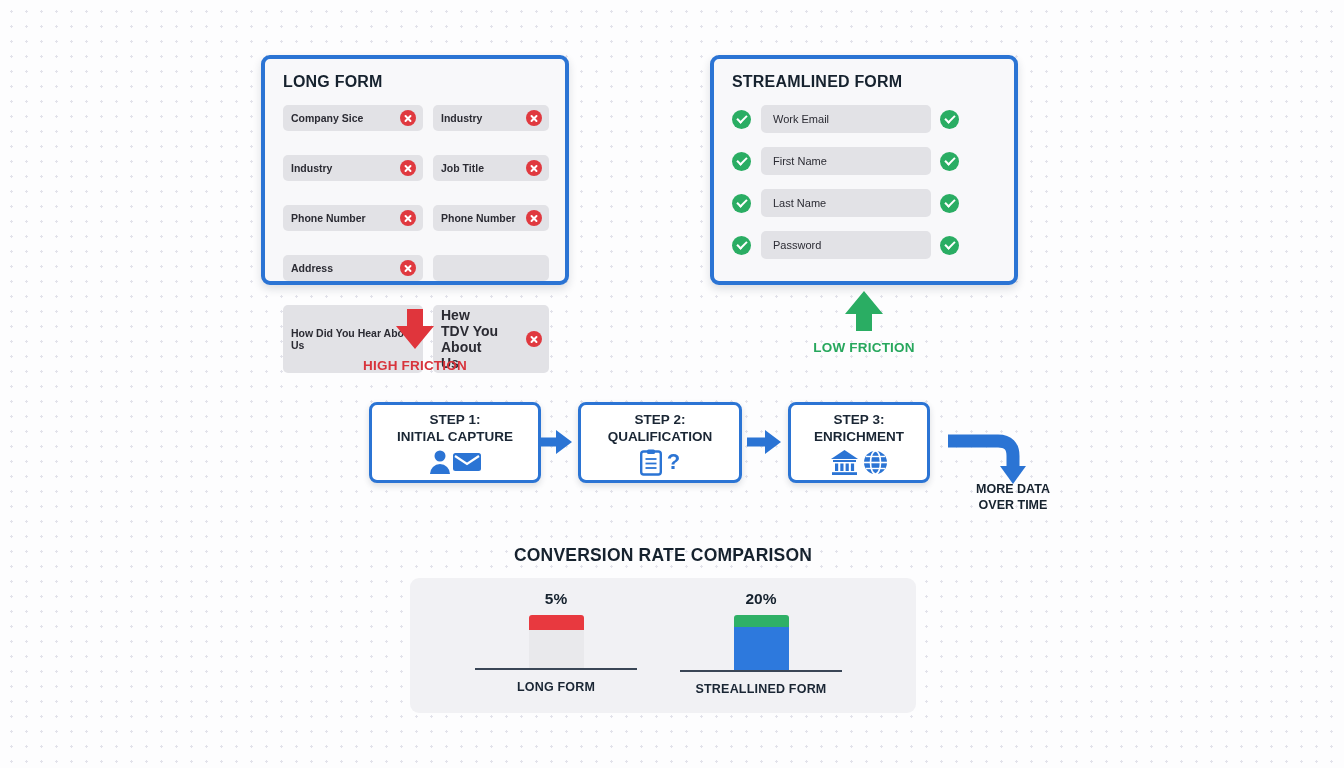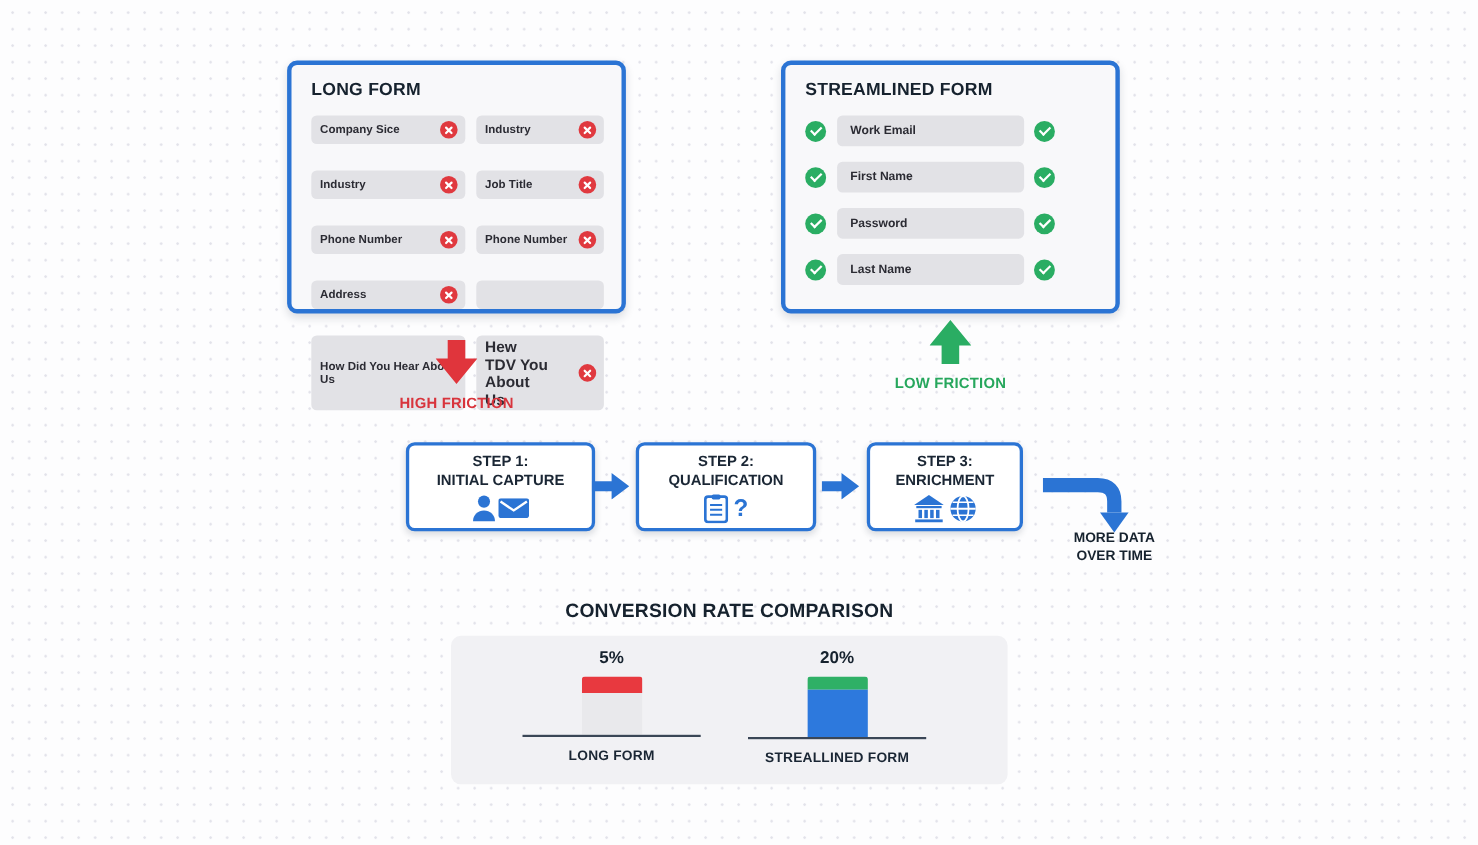--- a/index.html
+++ b/index.html
@@ -59,21 +59,21 @@
     position:relative; flex:none;
   }
   .icon-check::after {
     content:""; position:absolute; left:5px; top:5px; width:8px; height:4px;
     border-left:2.2px solid #fff; border-bottom:2.2px solid #fff;
     transform:rotate(-45deg);
   }
   .stream-field {
     width:170px; height:28px; background:#e2e2e6; border-radius:5px;
     display:flex; align-items:center; padding-left:12px;
-    font-size:11px; font-weight:700; color:#2b2b33;
+    font-size:11px; font-weight:400; color:#2b2b33;
     margin:0 9px 0 10px;
   }
   
   .friction { position:absolute; width:150px; text-align:center; }
   .friction-high { left:340px; top:309px; }
   .friction-low  { left:789px; top:291px; }
   .friction-label { font-size:13.5px; font-weight:700; margin-top:5px; letter-spacing:.2px; }
   .friction-high .friction-label { color:#d8343c; }
   .friction-low  .friction-label { color:#27a75d; }
   
@@ -180,28 +180,28 @@
       <div class="stream-row">
         <span class="icon-check"></span>
         <span class="stream-field">
             <span>First Name</span>
           </span>
         <span class="icon-check"></span>
       </div>
       <div class="stream-row">
         <span class="icon-check"></span>
         <span class="stream-field">
+            <span>Last Name</span>
+          </span>
+        <span class="icon-check"></span>
+      </div>
+      <div class="stream-row">
+        <span class="icon-check"></span>
+        <span class="stream-field">
             <span>Password</span>
-          </span>
-        <span class="icon-check"></span>
-      </div>
-      <div class="stream-row">
-        <span class="icon-check"></span>
-        <span class="stream-field">
-            <span>Last Name</span>
           </span>
         <span class="icon-check"></span>
       </div>
     </div>
   </div>
 
   <div class="friction friction-high">
     <svg width="38" height="40" viewBox="0 0 38 40">
       <polygon points="11,0 27,0 27,17 38,17 19,40 0,17 11,17" fill="#e0353c"></polygon>
     </svg>

